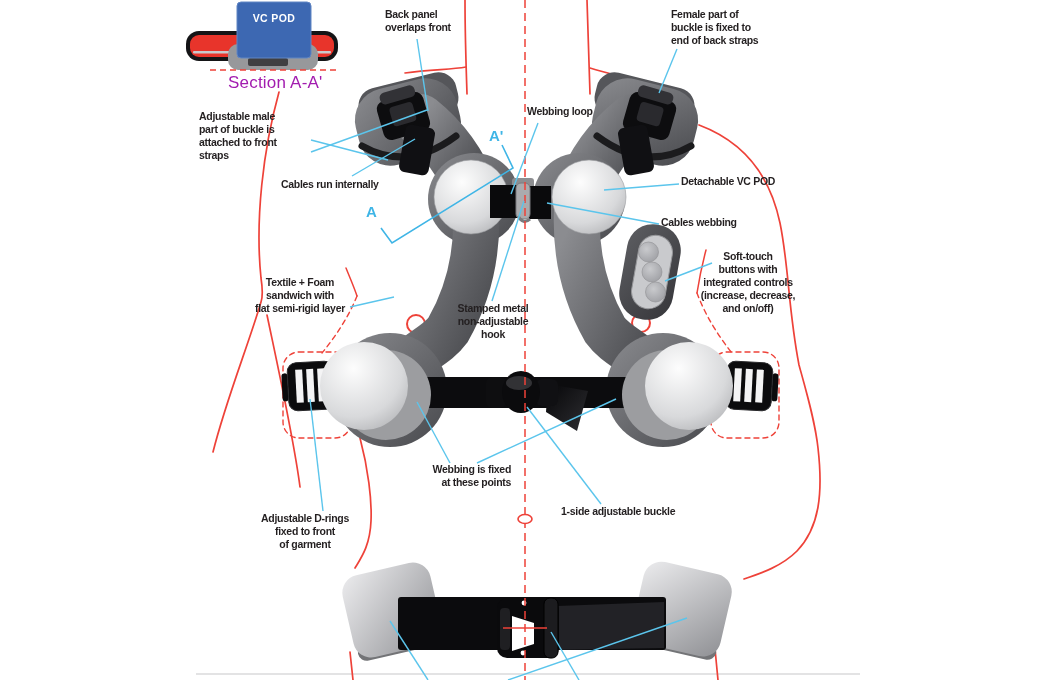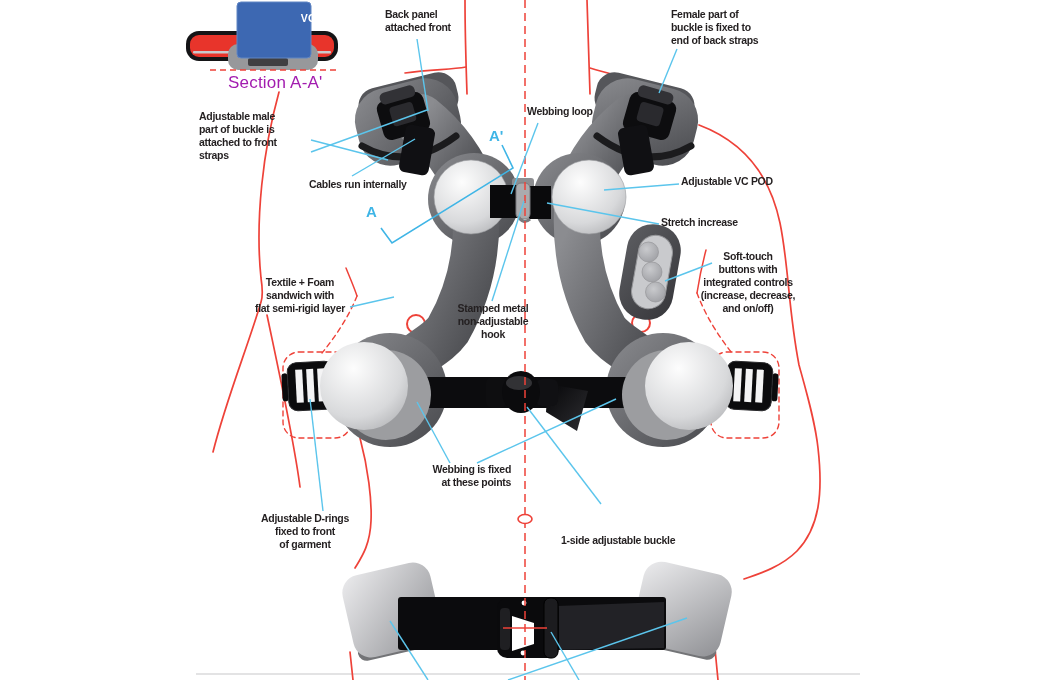--- a/index.html
+++ b/index.html
@@ -4,21 +4,21 @@
 <style>
   html,body{margin:0;padding:0;background:#ffffff;}
   #canvas{position:relative;width:1060px;height:680px;background:#ffffff;overflow:hidden;
           font-family:"Liberation Sans",sans-serif;}
   #art{position:absolute;left:0;top:0;}
   .label{position:absolute;font:bold 10.5px/1.24 "Liberation Sans",sans-serif;color:#231f20;
          white-space:pre-line;letter-spacing:-0.3px;z-index:5;}
   .center{text-align:center;}
   .blue-mark{color:#3fb5e6;font:bold 15px/1 "Liberation Sans",sans-serif;letter-spacing:0;}
   .section-caption{color:#a21caf;font:500 17px/1 "Liberation Sans",sans-serif;letter-spacing:0.2px;}
-  .vcpod{color:#ffffff;font:bold 10.5px/1 "Liberation Sans",sans-serif;text-align:center;letter-spacing:0.4px;margin-left:48px;}
+  .vcpod{color:#ffffff;font:bold 10.5px/1 "Liberation Sans",sans-serif;text-align:center;letter-spacing:0.4px;}
 </style>
 </head>
 <body>
 
 <div id="canvas">
 
 <svg id="art" width="1060" height="680" viewBox="0 0 1060 680">
   <defs>
     <linearGradient id="panelGrad" x1="0" y1="0" x2="1" y2="1">
       <stop offset="0" stop-color="#8b8c90"></stop>
@@ -218,46 +218,46 @@
     <path d="M390,621 L428,680"></path>
     <path d="M687,618 L508,680"></path>
     <path d="M551,632 L579,680"></path>
   </g>
 </svg>
 
 <div class="label vcpod" style="left:237px;top:13px;width:74px;">VC POD</div>
 <div class="label section-caption" style="left:228px;top:74px;">Section A-A'</div>
 
 <div class="label" style="left:385px;top:8px;">Back panel
-attached front</div>
+overlaps front</div>
 <div class="label" style="left:199px;top:110px;">Adjustable male
 part of buckle is
 attached to front
 straps</div>
 <div class="label" style="left:671px;top:8px;">Female part of
 buckle is fixed to
 end of back straps</div>
-<div class="label" style="left:281px;top:178px;margin-left:28px;">Cables run internally</div>
+<div class="label" style="left:281px;top:178px;">Cables run internally</div>
 <div class="label" style="left:527px;top:105px;text-align:right;">Webbing loop</div>
-<div class="label" style="left:681px;top:175px;">Adjustable VC POD</div>
-<div class="label" style="left:661px;top:216px;">Stretch increase</div>
+<div class="label" style="left:681px;top:175px;">Detachable VC POD</div>
+<div class="label" style="left:661px;top:216px;">Cables webbing</div>
 <div class="label center" style="left:689px;top:250px;width:118px;">Soft-touch
 buttons with
 integrated controls
 (increase, decrease,
 and on/off)</div>
 <div class="label center" style="left:238px;top:276px;width:124px;">Textile + Foam
 sandwich with
 flat semi-rigid layer</div>
 <div class="label center" style="left:443px;top:302px;width:100px;">Stamped metal
 non-adjustable
 hook</div>
 <div class="label center" style="left:411px;top:463px;width:100px;text-align:right;">Webbing is fixed
 at these points</div>
-<div class="label" style="left:561px;top:534px;">1-side adjustable buckle</div>
+<div class="label" style="left:561px;top:505px;">1-side adjustable buckle</div>
 <div class="label center" style="left:250px;top:512px;width:110px;">Adjustable D-rings
 fixed to front
 of garment</div>
 
 <div class="label blue-mark" style="left:366px;top:204px;">A</div>
 <div class="label blue-mark" style="left:489px;top:128px;">A'</div>
 
 </div>
 
 </body></html>

